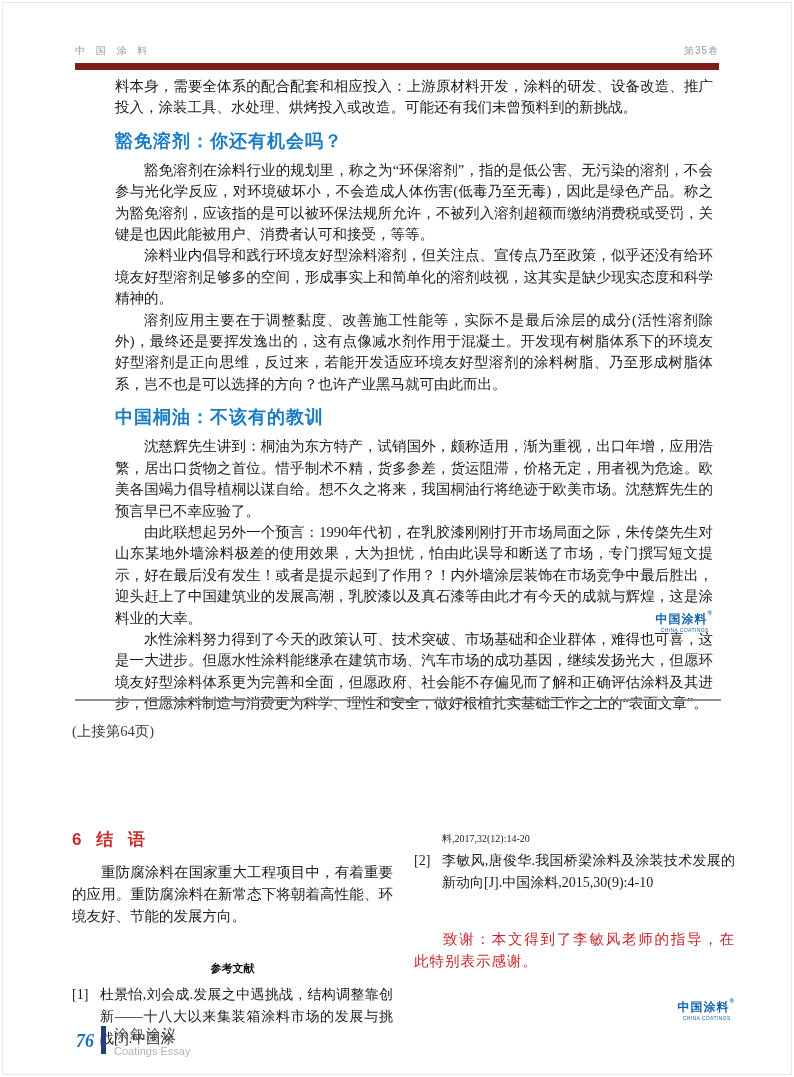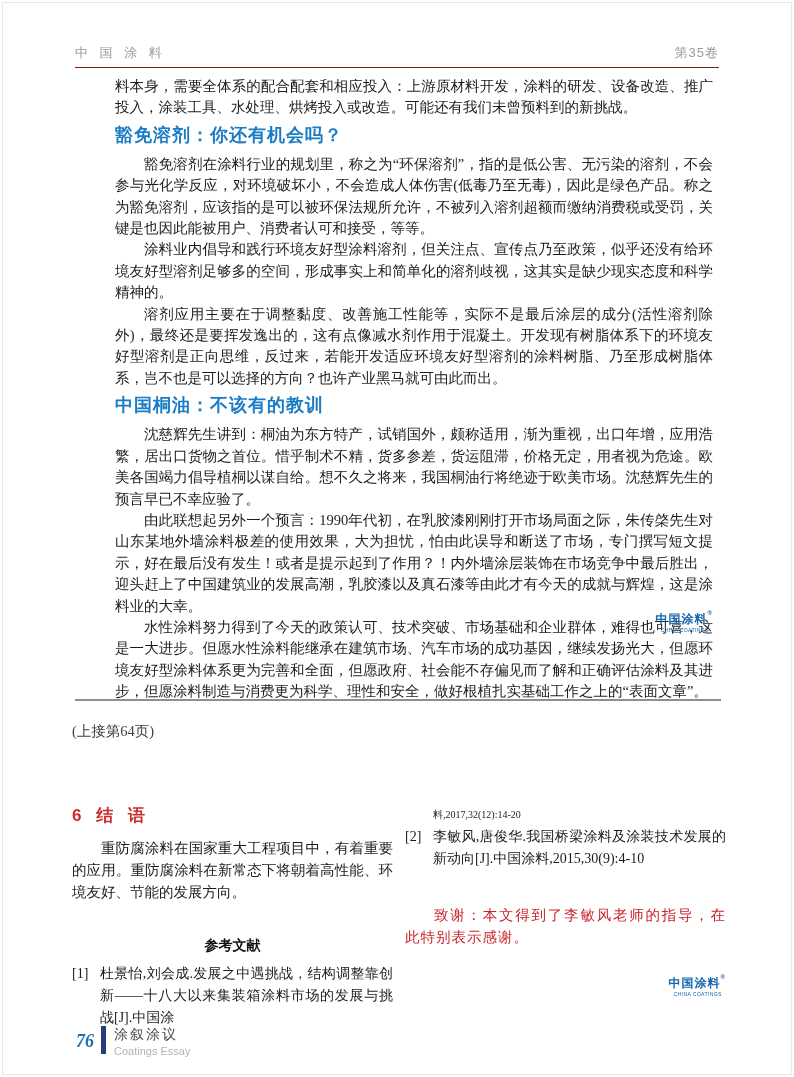--- a/index.html
+++ b/index.html
@@ -6,59 +6,59 @@
   .page{
     position:relative;width:794px;height:1077px;background:#ffffff;
     font-family:"Liberation Serif","DejaVu Serif",serif;color:#1c1c1c;overflow:hidden;
   }
   .page-border{position:absolute;inset:2px;border:1px solid #e7e7e7;pointer-events:none;}
 
   
   .running-head{
     position:absolute;top:44px;left:75px;width:644px;
     display:flex;justify-content:space-between;align-items:flex-end;
-    border-bottom:1px solid #7f1d1d;padding-bottom:5px;
+    border-bottom:7px solid #7f1d1d;padding-bottom:5px;
     font-family:"Liberation Sans","DejaVu Sans",sans-serif;
-    font-size:13px;color:#9a9a9a;letter-spacing:4px;
+    font-size:10px;color:#9a9a9a;letter-spacing:4px;
   }
   .running-head .vol{letter-spacing:1px;}
 
   
   .article{position:absolute;top:76px;left:115px;width:598px;}
   .article p{
     margin:0;font-size:14.5px;line-height:21.4px;text-align:justify;
     text-justify:inter-ideograph;color:#1c1c1c;
   }
   .article p.ind{text-indent:2em;}
   .sec-heading{
-    margin:4px 0 7px 0;font-family:"Liberation Sans","DejaVu Sans",sans-serif;
+    margin:10px 0 7px 0;font-family:"Liberation Sans","DejaVu Sans",sans-serif;
     font-size:18px;font-weight:bold;color:#1b7cc6;letter-spacing:1px;
   }
 
   
   .logo{display:inline-block;text-align:center;font-family:"Liberation Sans","DejaVu Sans",sans-serif;line-height:1;}
   .logo .cn{font-size:12px;font-weight:bold;color:#1565ae;letter-spacing:1px;}
   .logo .reg{font-size:6px;vertical-align:top;color:#1565ae;}
   .logo .en{font-size:6px;color:#1565ae;letter-spacing:0.4px;margin-top:2px;transform:scale(0.85);transform-origin:center top;}
   .logo-article{position:absolute;top:534px;right:0;}
 
   .divider{position:absolute;top:699px;left:75px;width:646px;height:2px;background:#8f8f8f;}
   .cont-note{position:absolute;top:722px;left:72px;font-size:14.5px;color:#404040;}
 
   
-  .bottom{position:absolute;top:804px;left:72px;width:668px;display:flex;gap:12px;}
+  .bottom{position:absolute;top:828px;left:72px;width:668px;display:flex;gap:21px;}
   .col{width:321px;}
   .col p{margin:0;font-size:14.5px;line-height:22px;text-align:justify;text-justify:inter-ideograph;}
   .col p.ind{text-indent:2em;}
   .conclusion-heading{
     margin:0 0 10px 0;font-family:"Liberation Sans","DejaVu Sans",sans-serif;
     font-size:17px;font-weight:bold;color:#cc2b2b;letter-spacing:5px;
   }
   .ref-heading{
-    text-align:center;font-weight:bold;font-size:14px;margin:34px 0 8px 0;
+    text-align:center;font-weight:bold;font-size:11px;margin:34px 0 8px 0;
     font-family:Liberation Mono, monospace;color:#111;
   }
   .ref{position:relative;padding-left:28px;font-size:14px;line-height:22px;text-align:justify;}
   .ref .ref-num{position:absolute;left:0;top:0;}
   .ref-cont{padding-left:28px;font-size:10px;line-height:22px;}
   .ack{
     margin-top:34px !important;color:#c8232c;font-size:14.5px;line-height:24px;
     letter-spacing:1px;
   }
   .logo-col{display:block;text-align:right;margin-top:26px;}

